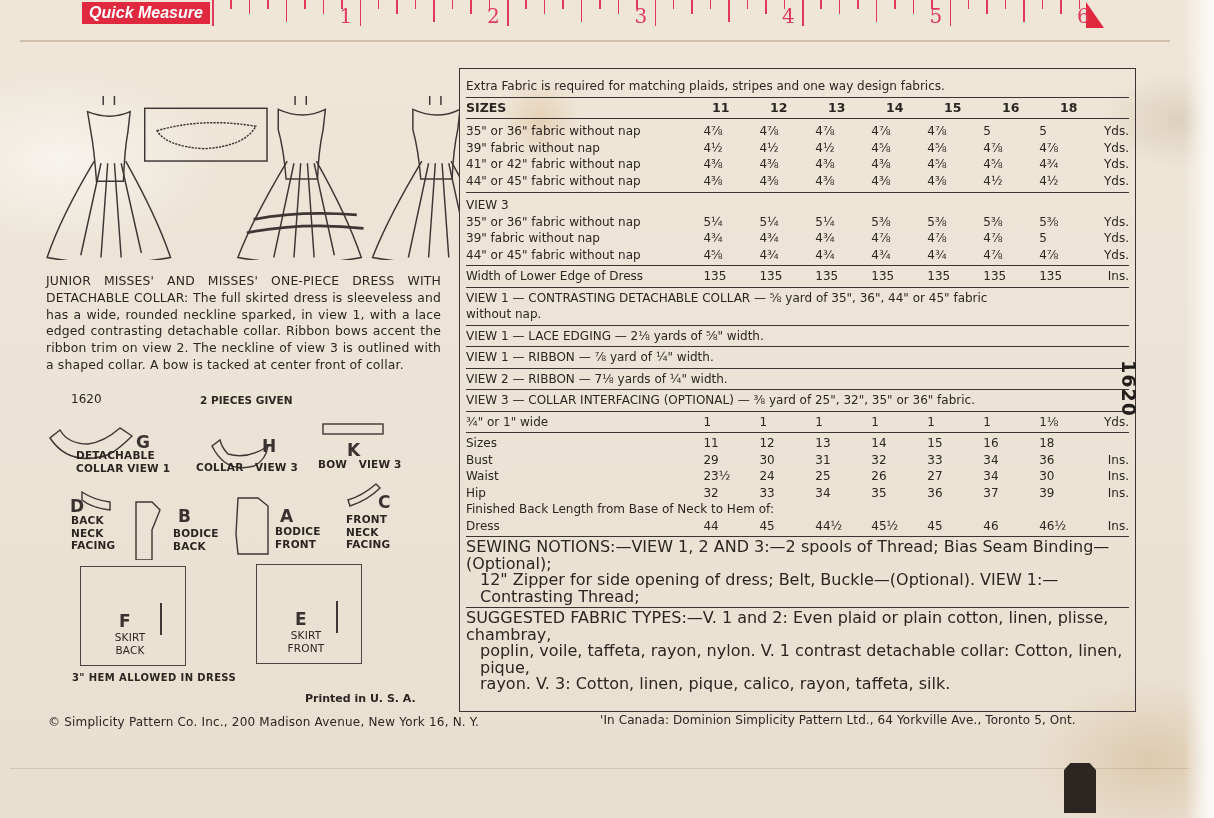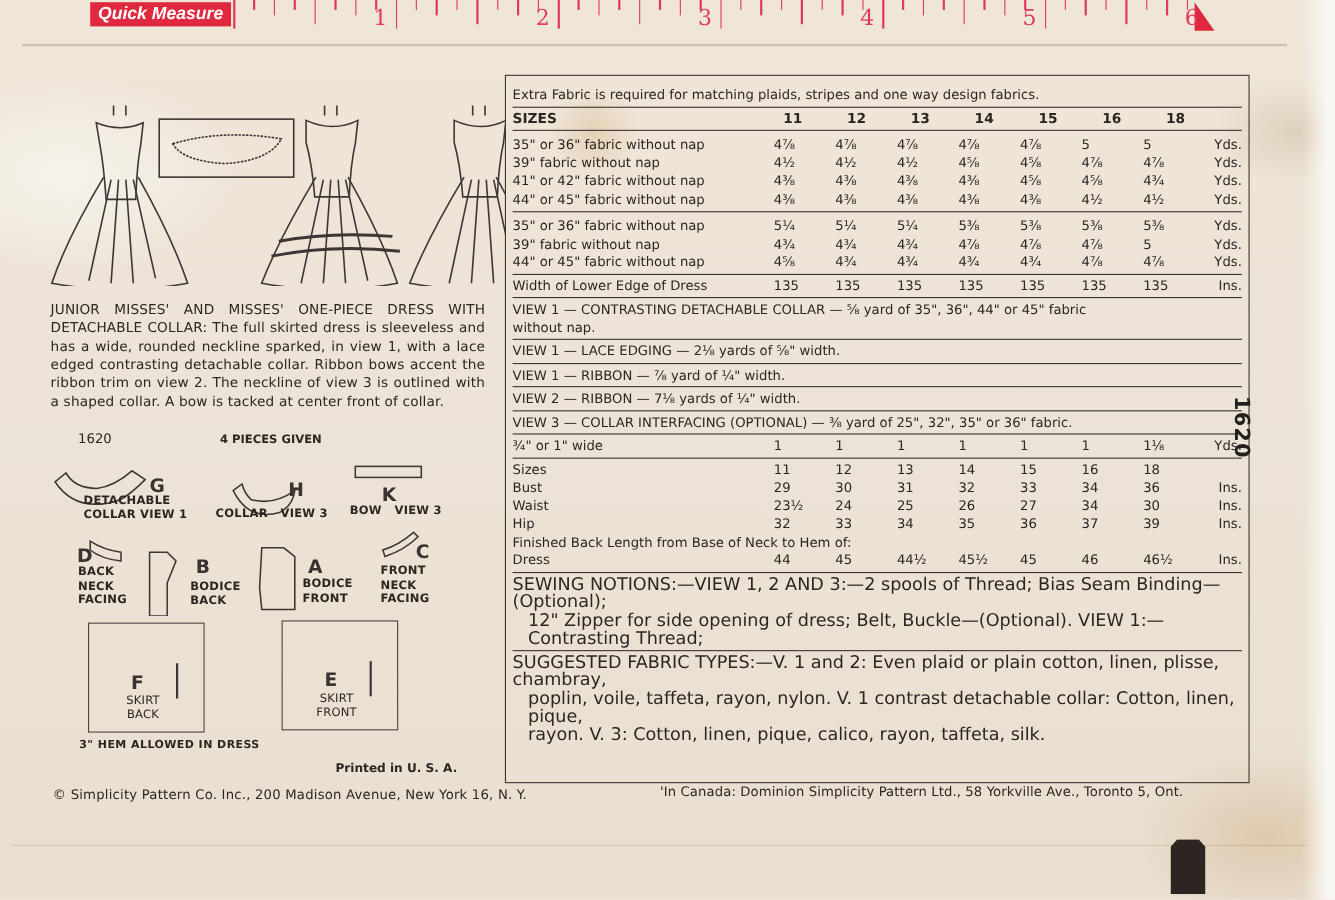--- a/index.html
+++ b/index.html
@@ -82,21 +82,21 @@
     <path d="M383 14 v8 M393 14 v8 M368 26 q22 10 42 0 l-2 18 q-4 18 -5 44 h-28 q-2 -26 -7 -44 z"></path>
     <path d="M376 72 q-30 50 -44 86 q56 10 110 0 q-12 -36 -40 -86"></path>
     <path d="M382 74 l-18 84 M388 74 l-6 84 M394 74 l6 84 M400 74 l18 82"></path>
   </g>
 </svg>
 
 <div class="desc">
   <b>JUNIOR MISSES' AND MISSES' ONE-PIECE DRESS WITH DETACHABLE COLLAR:</b><span> The full skirted dress is sleeveless and has a wide, rounded neckline sparked, in view 1, with a lace edged contrasting detachable collar. Ribbon bows accent the ribbon trim on view 2. The neckline of view 3 is outlined with a shaped collar. A bow is tacked at center front of collar.</span>
 </div>
 <div class="pattern-no">1620</div>
-<div class="pieces-given">4 PIECES GIVEN</div>
+<div class="pieces-given">2 PIECES GIVEN</div>
 
 <svg style="position:absolute;left:30px;top:410px;width:420px;height:150px" viewBox="0 0 420 150">
   <g fill="none" stroke="#3d3634" stroke-width="1.4">
     <path d="M20 28 q20 30 60 16 q10 -6 22 -18 l-12 -8 q-16 14 -32 16 q-20 0 -28 -14 z"></path>
     <path d="M182 36 q14 28 42 20 q12 -6 14 -20 q-20 14 -40 8 q-6 -6 -8 -14 z"></path>
     <rect x="293" y="14" width="60" height="10"></rect>
     <path d="M52 90 q10 8 28 10 v-8 q-16 -2 -28 -10 z"></path>
     <path d="M106 102 h16 l8 8 l-8 20 v30 h-16 z" transform="translate(0,-10)"></path>
     <path d="M208 94 h20 l10 8 v48 h-30 l-2 -20 z" transform="translate(0,-6)"></path>
     <path d="M318 90 q14 -4 28 -16 l4 4 q-12 12 -30 18 z"></path>
@@ -189,20 +189,21 @@
           <span class="c">4⅜</span>
           <span class="c">4⅜</span>
           <span class="c">4⅜</span>
           <span class="c">4⅜</span>
           <span class="c">4½</span>
           <span class="c">4½</span>
           <span class="u">Yds.</span>
         </div>
       </div>
     <div class="rule" style="margin-top:3px;margin-bottom:4px"></div>
+    <div class="row sec-title">VIEW 3</div>
     <div id="view3-rows">
         <div class="row">
           <span class="lbl">35" or 36" fabric without nap</span>
           <span class="c">5¼</span>
           <span class="c">5¼</span>
           <span class="c">5¼</span>
           <span class="c">5⅜</span>
           <span class="c">5⅜</span>
           <span class="c">5⅜</span>
           <span class="c">5⅜</span>
@@ -338,21 +339,21 @@
     </div>
     <div class="rule"></div>
     <div class="para">
       <div>SUGGESTED FABRIC TYPES:—V. 1 and 2: Even plaid or plain cotton, linen, plisse, chambray,</div>
       <div class="ind">poplin, voile, taffeta, rayon, nylon. V. 1 contrast detachable collar: Cotton, linen, pique,</div>
       <div class="ind">rayon. V. 3: Cotton, linen, pique, calico, rayon, taffeta, silk.</div>
     </div>
   </div>
 </div>
 
-<div class="canada">'In Canada: Dominion Simplicity Pattern Ltd., 58 Yorkville Ave., Toronto 5, Ont.</div>
+<div class="canada">'In Canada: Dominion Simplicity Pattern Ltd., 64 Yorkville Ave., Toronto 5, Ont.</div>
 <div class="side-no">1620</div>
 <div class="black-tab"></div>
 
 <div class="tick" style="left: 212px; height: 26px;"></div>
 <div class="tick" style="left: 230.438px; height: 9px;"></div>
 <div class="tick" style="left: 248.875px; height: 14px;"></div>
 <div class="tick" style="left: 267.312px; height: 9px;"></div>
 <div class="tick" style="left: 285.75px; height: 22px;"></div>
 <div class="tick" style="left: 304.188px; height: 9px;"></div>
 <div class="tick" style="left: 322.625px; height: 14px;"></div>

